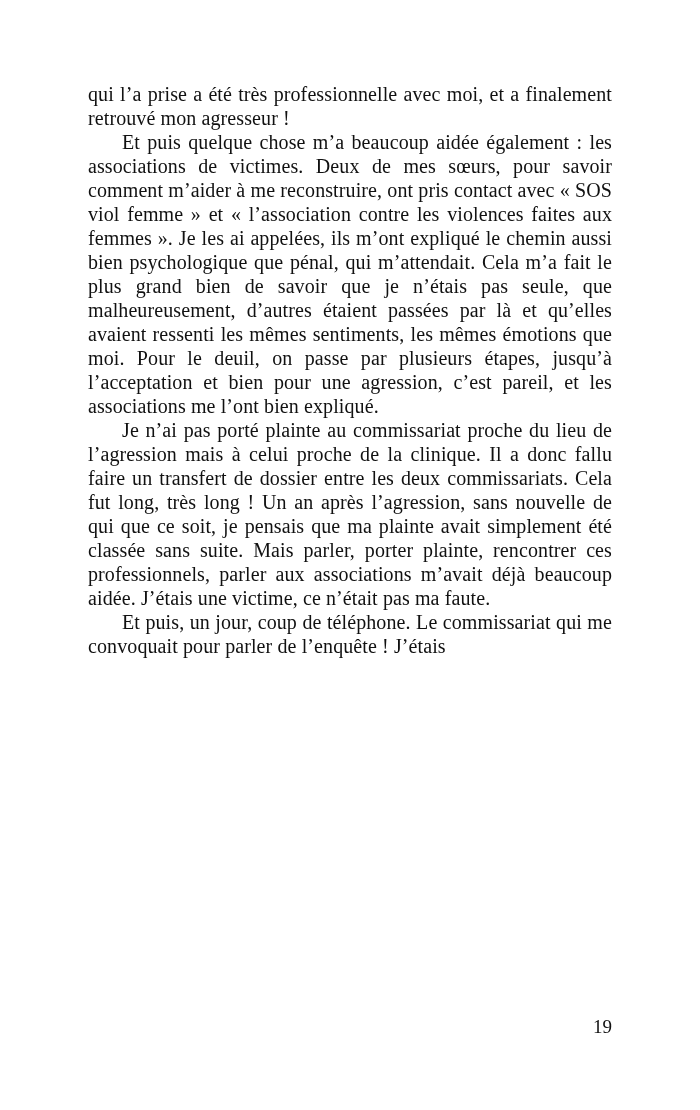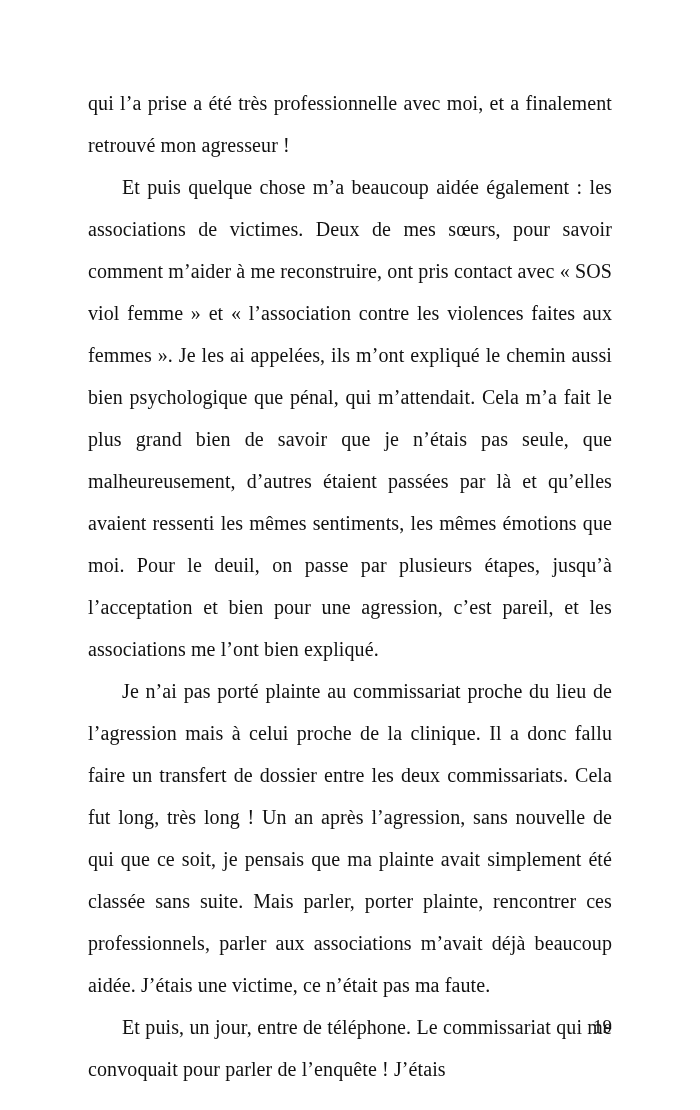--- a/index.html
+++ b/index.html
@@ -16,21 +16,21 @@
     color: #111111;
     overflow: hidden;
     box-sizing: border-box;
   }
   .text-block {
     position: absolute;
     left: 88px;
     top: 82px;
     width: 524px;
     font-size: 20px;
-    line-height: 42px;
+    line-height: 24px;
     text-align: justify;
     text-justify: inter-word;
     letter-spacing: 0.1px;
   }
   .para {
     margin: 0;
     padding: 0;
     text-indent: 34px;
   }
   .para.no-indent {
@@ -47,16 +47,16 @@
   }
 </style>
 </head>
 <body>
 
 <div class="book-page">
   <div class="text-block">
     <p class="para no-indent">qui l’a prise a été très professionnelle avec moi, et a finalement retrouvé mon agresseur !</p>
     <p class="para">Et puis quelque chose m’a beaucoup aidée également : les associations de victimes. Deux de mes sœurs, pour savoir comment m’aider à me reconstruire, ont pris contact avec « SOS viol femme » et « l’association contre les violences faites aux femmes ». Je les ai appelées, ils m’ont expliqué le chemin aussi bien psychologique que pénal, qui m’attendait. Cela m’a fait le plus grand bien de savoir que je n’étais pas seule, que malheureusement, d’autres étaient passées par là et qu’elles avaient ressenti les mêmes sentiments, les mêmes émotions que moi. Pour le deuil, on passe par plusieurs étapes, jusqu’à l’acceptation et bien pour une agression, c’est pareil, et les associations me l’ont bien expliqué.</p>
     <p class="para">Je n’ai pas porté plainte au commissariat proche du lieu de l’agression mais à celui proche de la clinique. Il a donc fallu faire un transfert de dossier entre les deux commissariats. Cela fut long, très long ! Un an après l’agression, sans nouvelle de qui que ce soit, je pensais que ma plainte avait simplement été classée sans suite. Mais parler, porter plainte, rencontrer ces professionnels, parler aux associations m’avait déjà beaucoup aidée. J’étais une victime, ce n’était pas ma faute.</p>
-    <p class="para">Et puis, un jour, entre de téléphone. Le commissariat qui me convoquait pour parler de l’enquête ! J’étais</p>
+    <p class="para">Et puis, un jour, coup de téléphone. Le commissariat qui me convoquait pour parler de l’enquête ! J’étais</p>
   </div>
   <div class="page-number">19</div>
 </div>
 
 </body></html>

